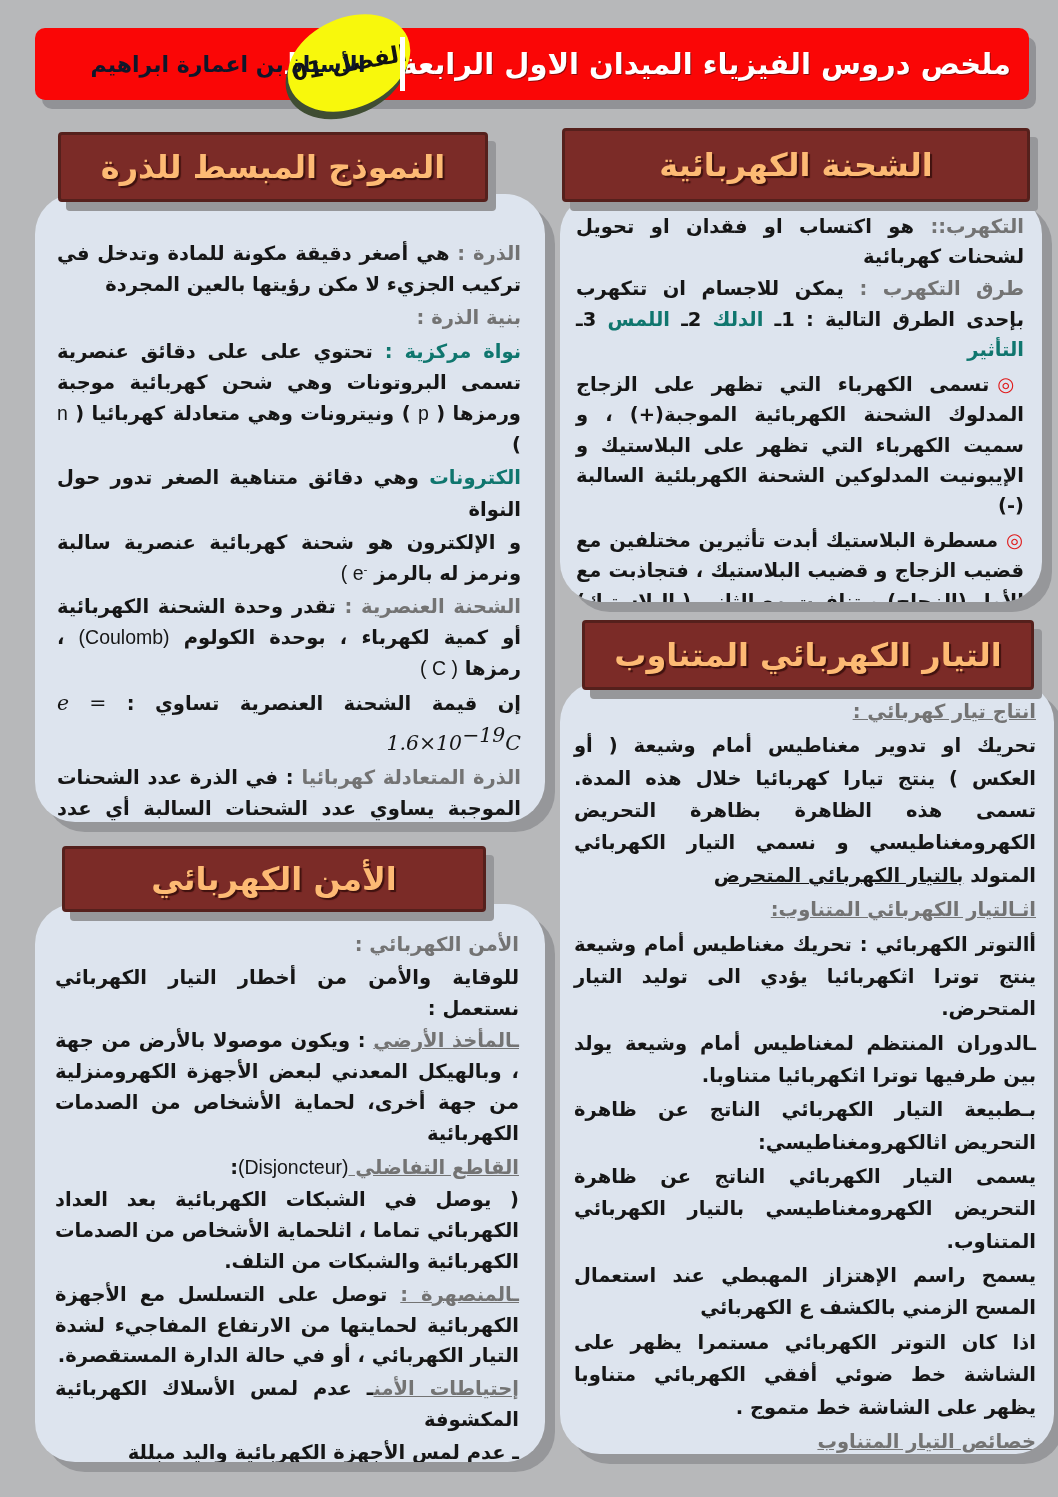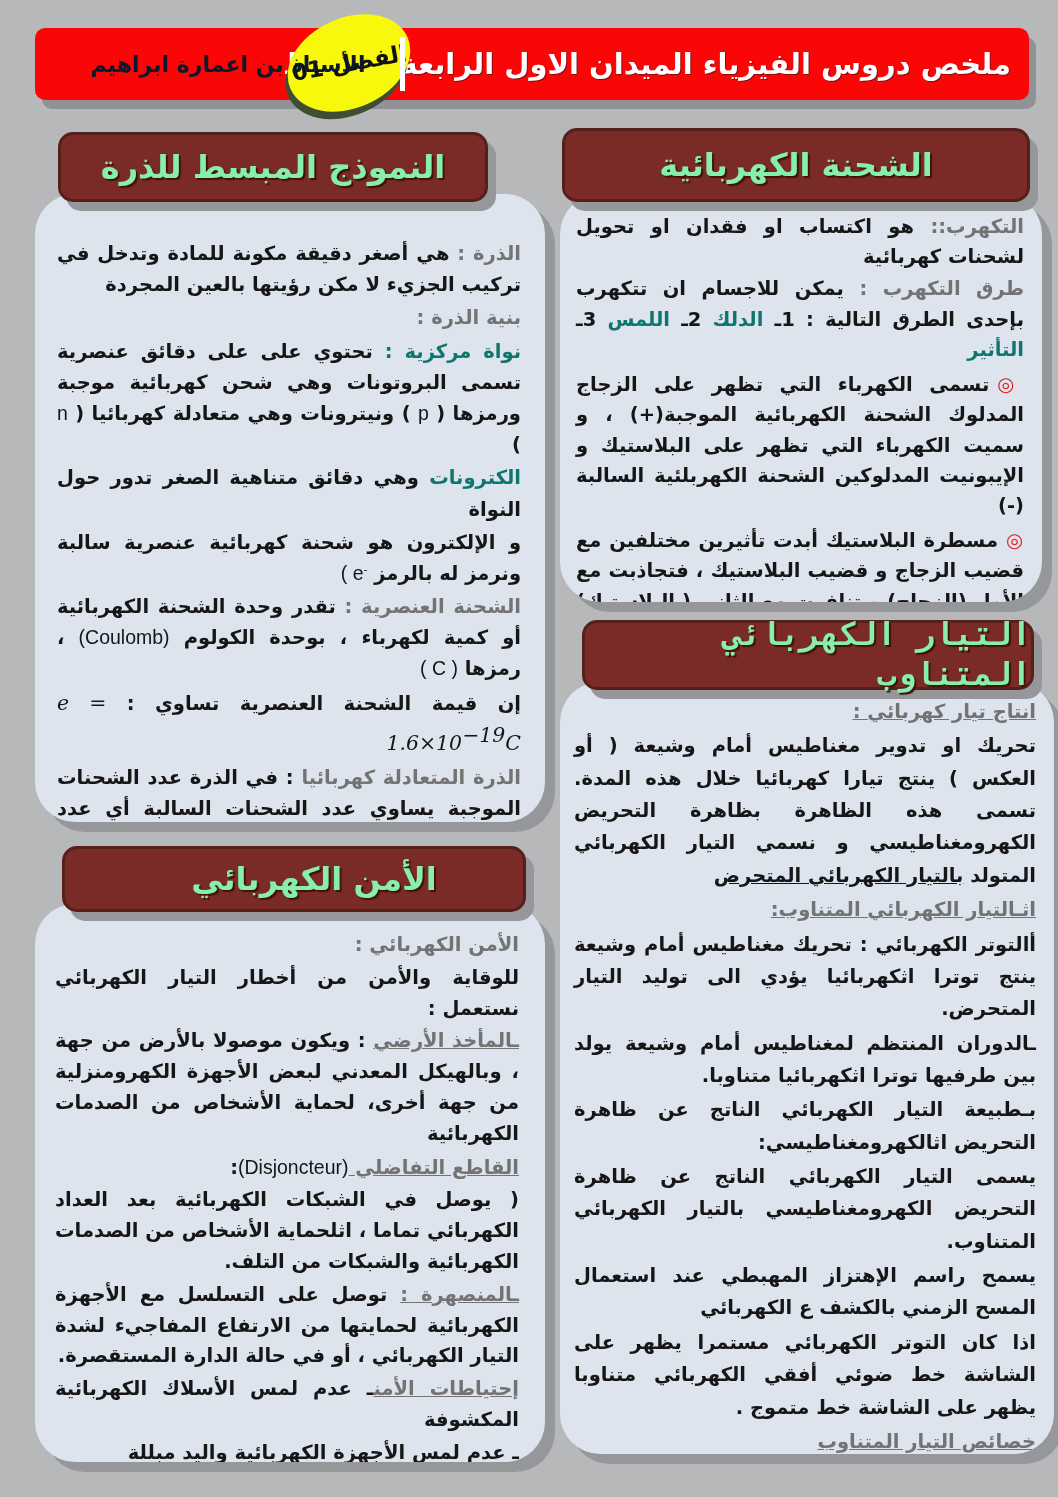--- a/index.html
+++ b/index.html
@@ -15,34 +15,34 @@
   .bar-divider{position:absolute;left:365px;top:9px;width:5px;height:54px;background:#ffffff;}
   .chapter-badge{position:absolute;left:250px;top:-10px;width:128px;height:90px;background:#f8f80c;
                  border-radius:50%;transform:rotate(-24deg);box-shadow:-5px 6px 0 #3f4d33;
                  display:flex;align-items:center;justify-content:center;}
   .badge-text{transform:rotate(14deg);color:#111;font-weight:bold;font-size:23px;}
   .bar-teacher{position:absolute;left:28px;width:330px;top:50%;transform:translateY(-50%);
                text-align:center;color:#0f172a;font-weight:bold;font-size:22px;}
 
   
   .box-header{position:absolute;z-index:3;background:#7b2b27;border:3px solid #55201c;
-              border-radius:15px;box-shadow:8px 9px 0 #96979a;color:#86efac;
+              border-radius:4px;box-shadow:8px 9px 0 #96979a;color:#fdba74;
               display:flex;align-items:center;justify-content:center;}
   .box-header span{font-weight:bold;font-size:32px;text-shadow:2px 2px 1px #40120f;}
   .box-content{position:absolute;z-index:1;background:#dde4ee;border-radius:40px;
                box-shadow:10px 10px 0 #96979a;overflow:hidden;color:#161616;
                font-weight:bold;font-size:19.5px;}
 
   .h-atom   {left:58px;  top:132px; width:424px; height:64px;}
   .c-atom   {left:35px;  top:194px; width:510px; height:628px; padding:44px 24px 8px 22px; line-height:1.6; box-sizing:border-box;}
   .h-charge {left:562px; top:128px; width:462px; height:68px;}
   .c-charge {left:560px; top:194px; width:482px; height:408px; padding:18px 18px 6px 16px; line-height:1.55; box-sizing:border-box;}
-  .h-ac     {left:582px; top:620px; width:446px; height:64px;font-family:Liberation Mono, monospace;}
+  .h-ac     {left:582px; top:620px; width:446px; height:64px;}
   .c-ac     {left:560px; top:682px; width:494px; height:772px; padding:14px 18px 6px 14px; line-height:1.66; box-sizing:border-box;}
-  .h-safety {left:62px;  top:846px; width:418px; height:60px;padding-left:40px;}
+  .h-safety {left:62px;  top:846px; width:418px; height:60px;}
   .c-safety {left:35px;  top:904px; width:510px; height:558px; padding:26px 26px 6px 20px; line-height:1.58; box-sizing:border-box;}
 
   
   .para{text-align:justify;margin:0 0 2px 0;}
   .para.bulleted{margin-top:5px;}
   .bullet{color:#e01b1b;margin-left:8px;font-weight:bold;}
   .red{color:#737373;}
   .blue{color:#0f766e;}
   .u{text-decoration:underline;}
   .ltr{direction:ltr;unicode-bidi:embed;font-family:"Liberation Sans",sans-serif;font-weight:normal;}

